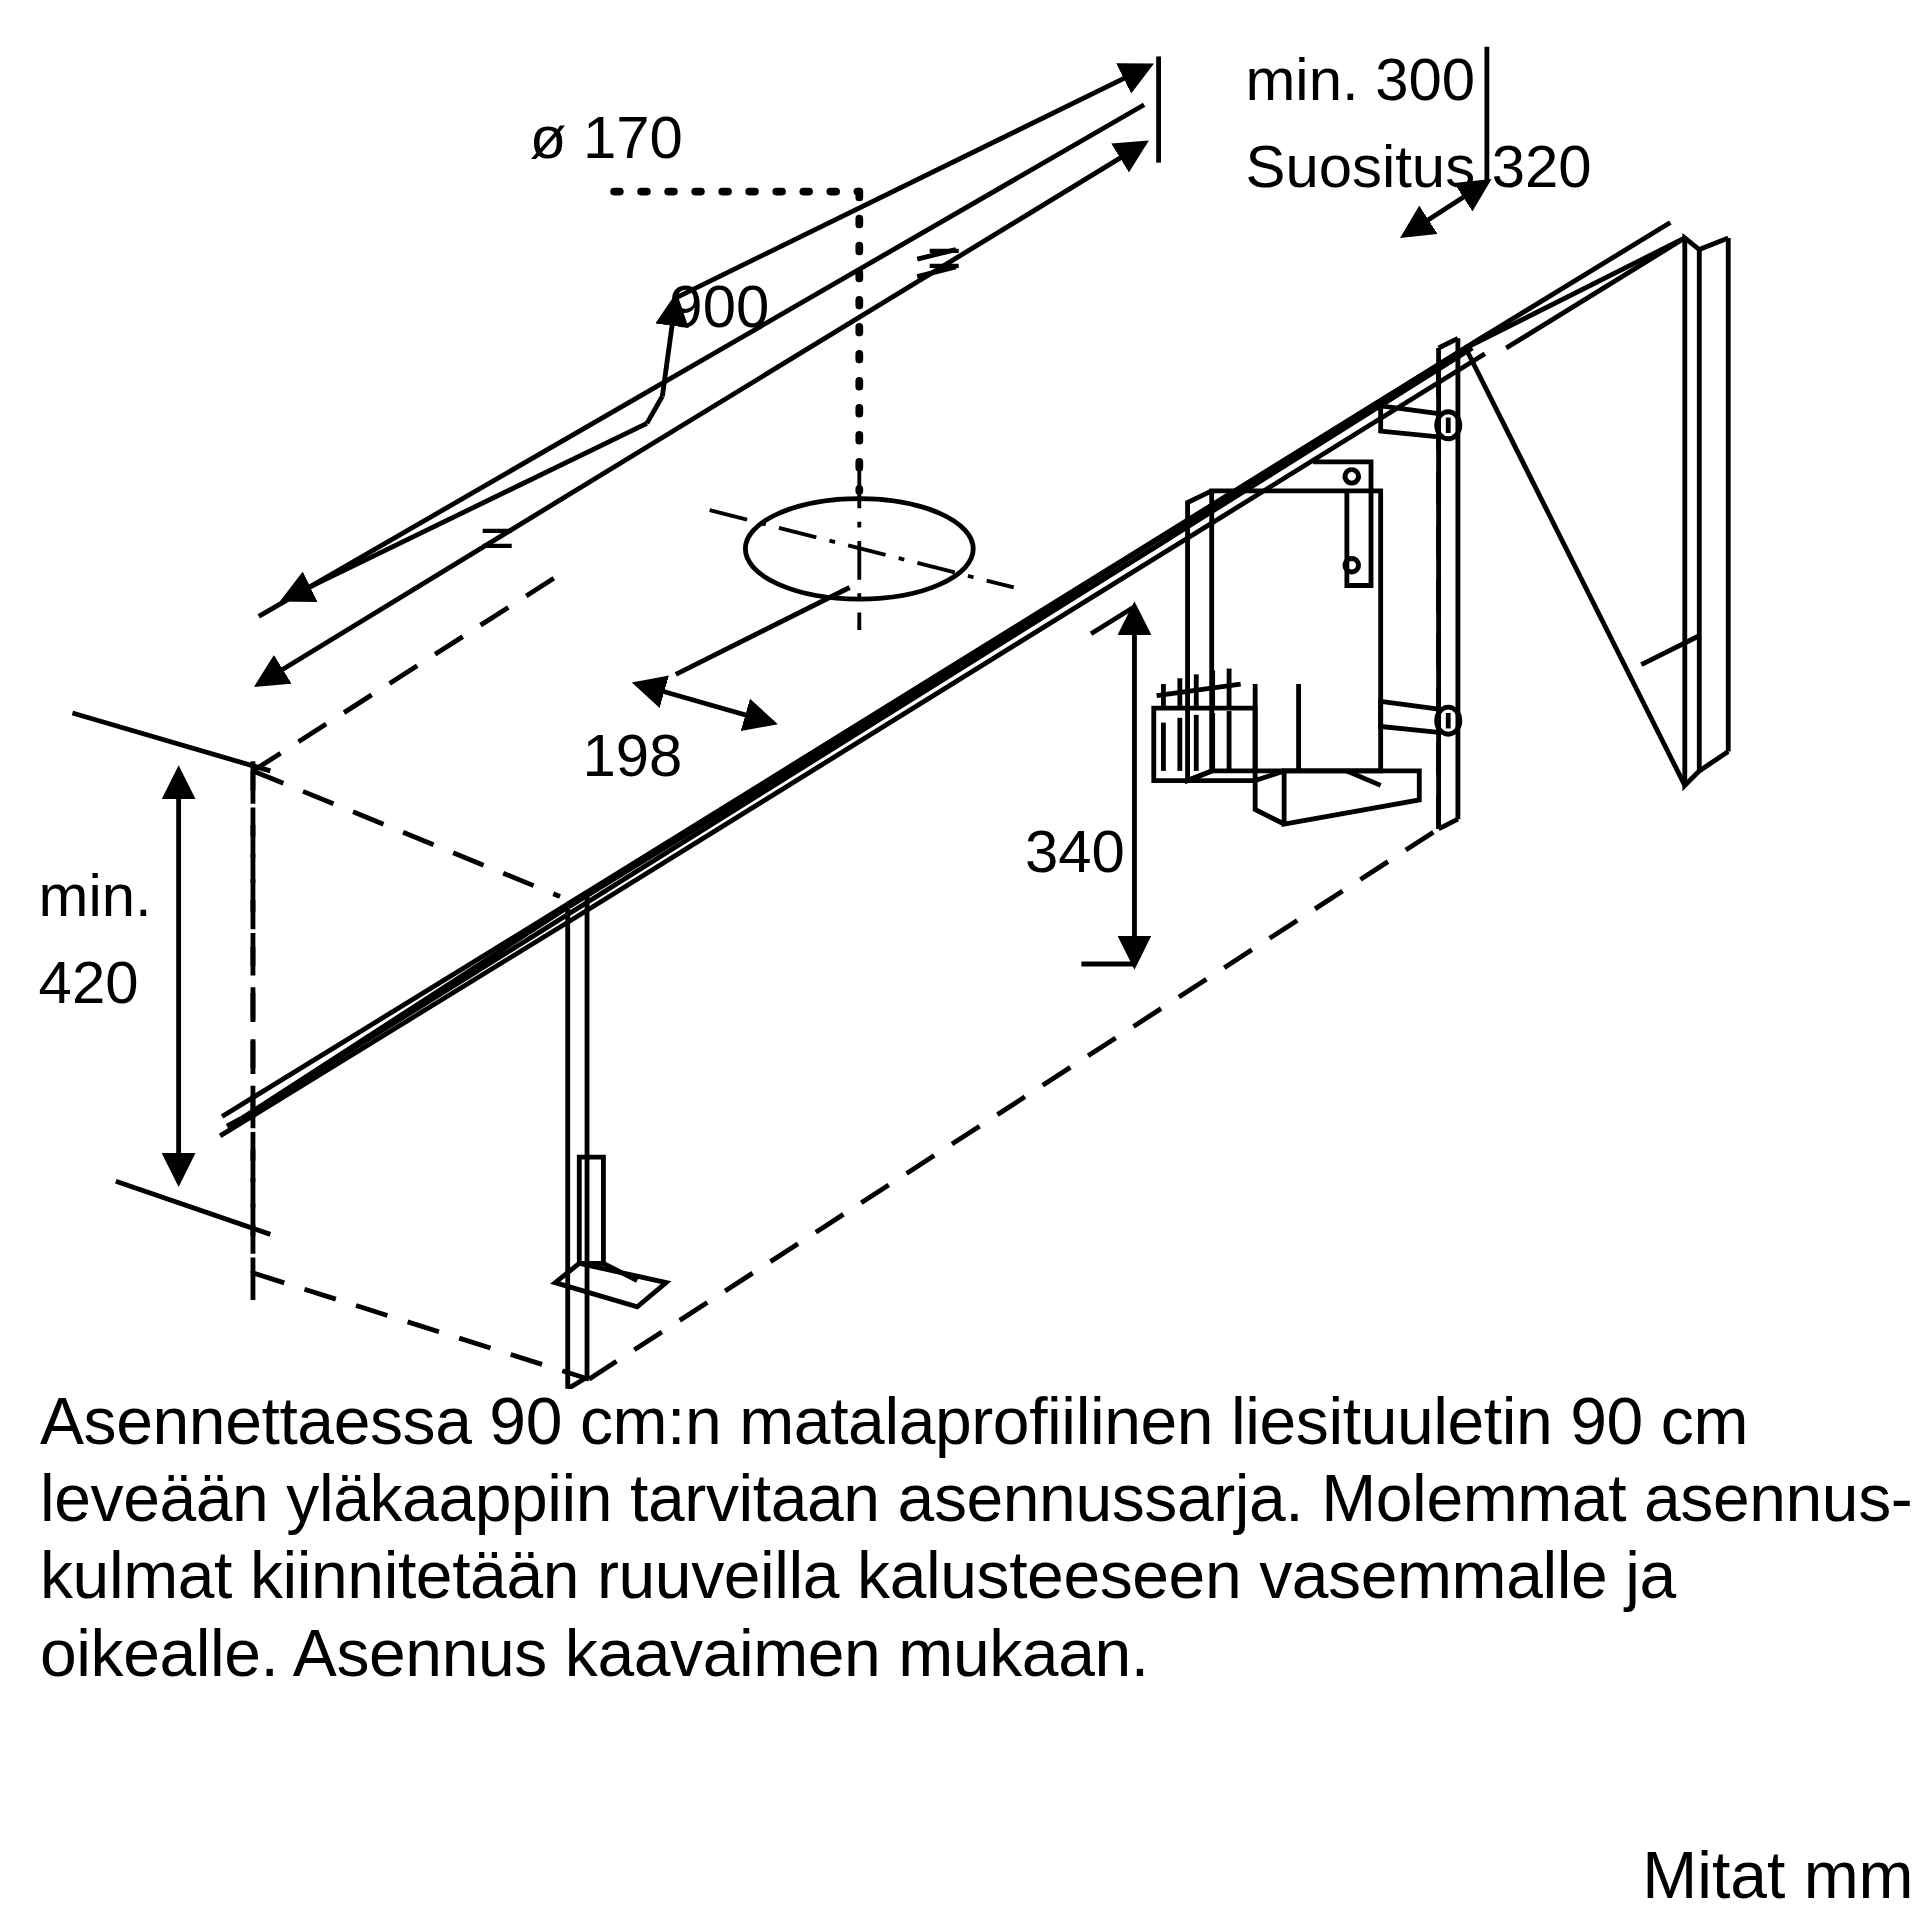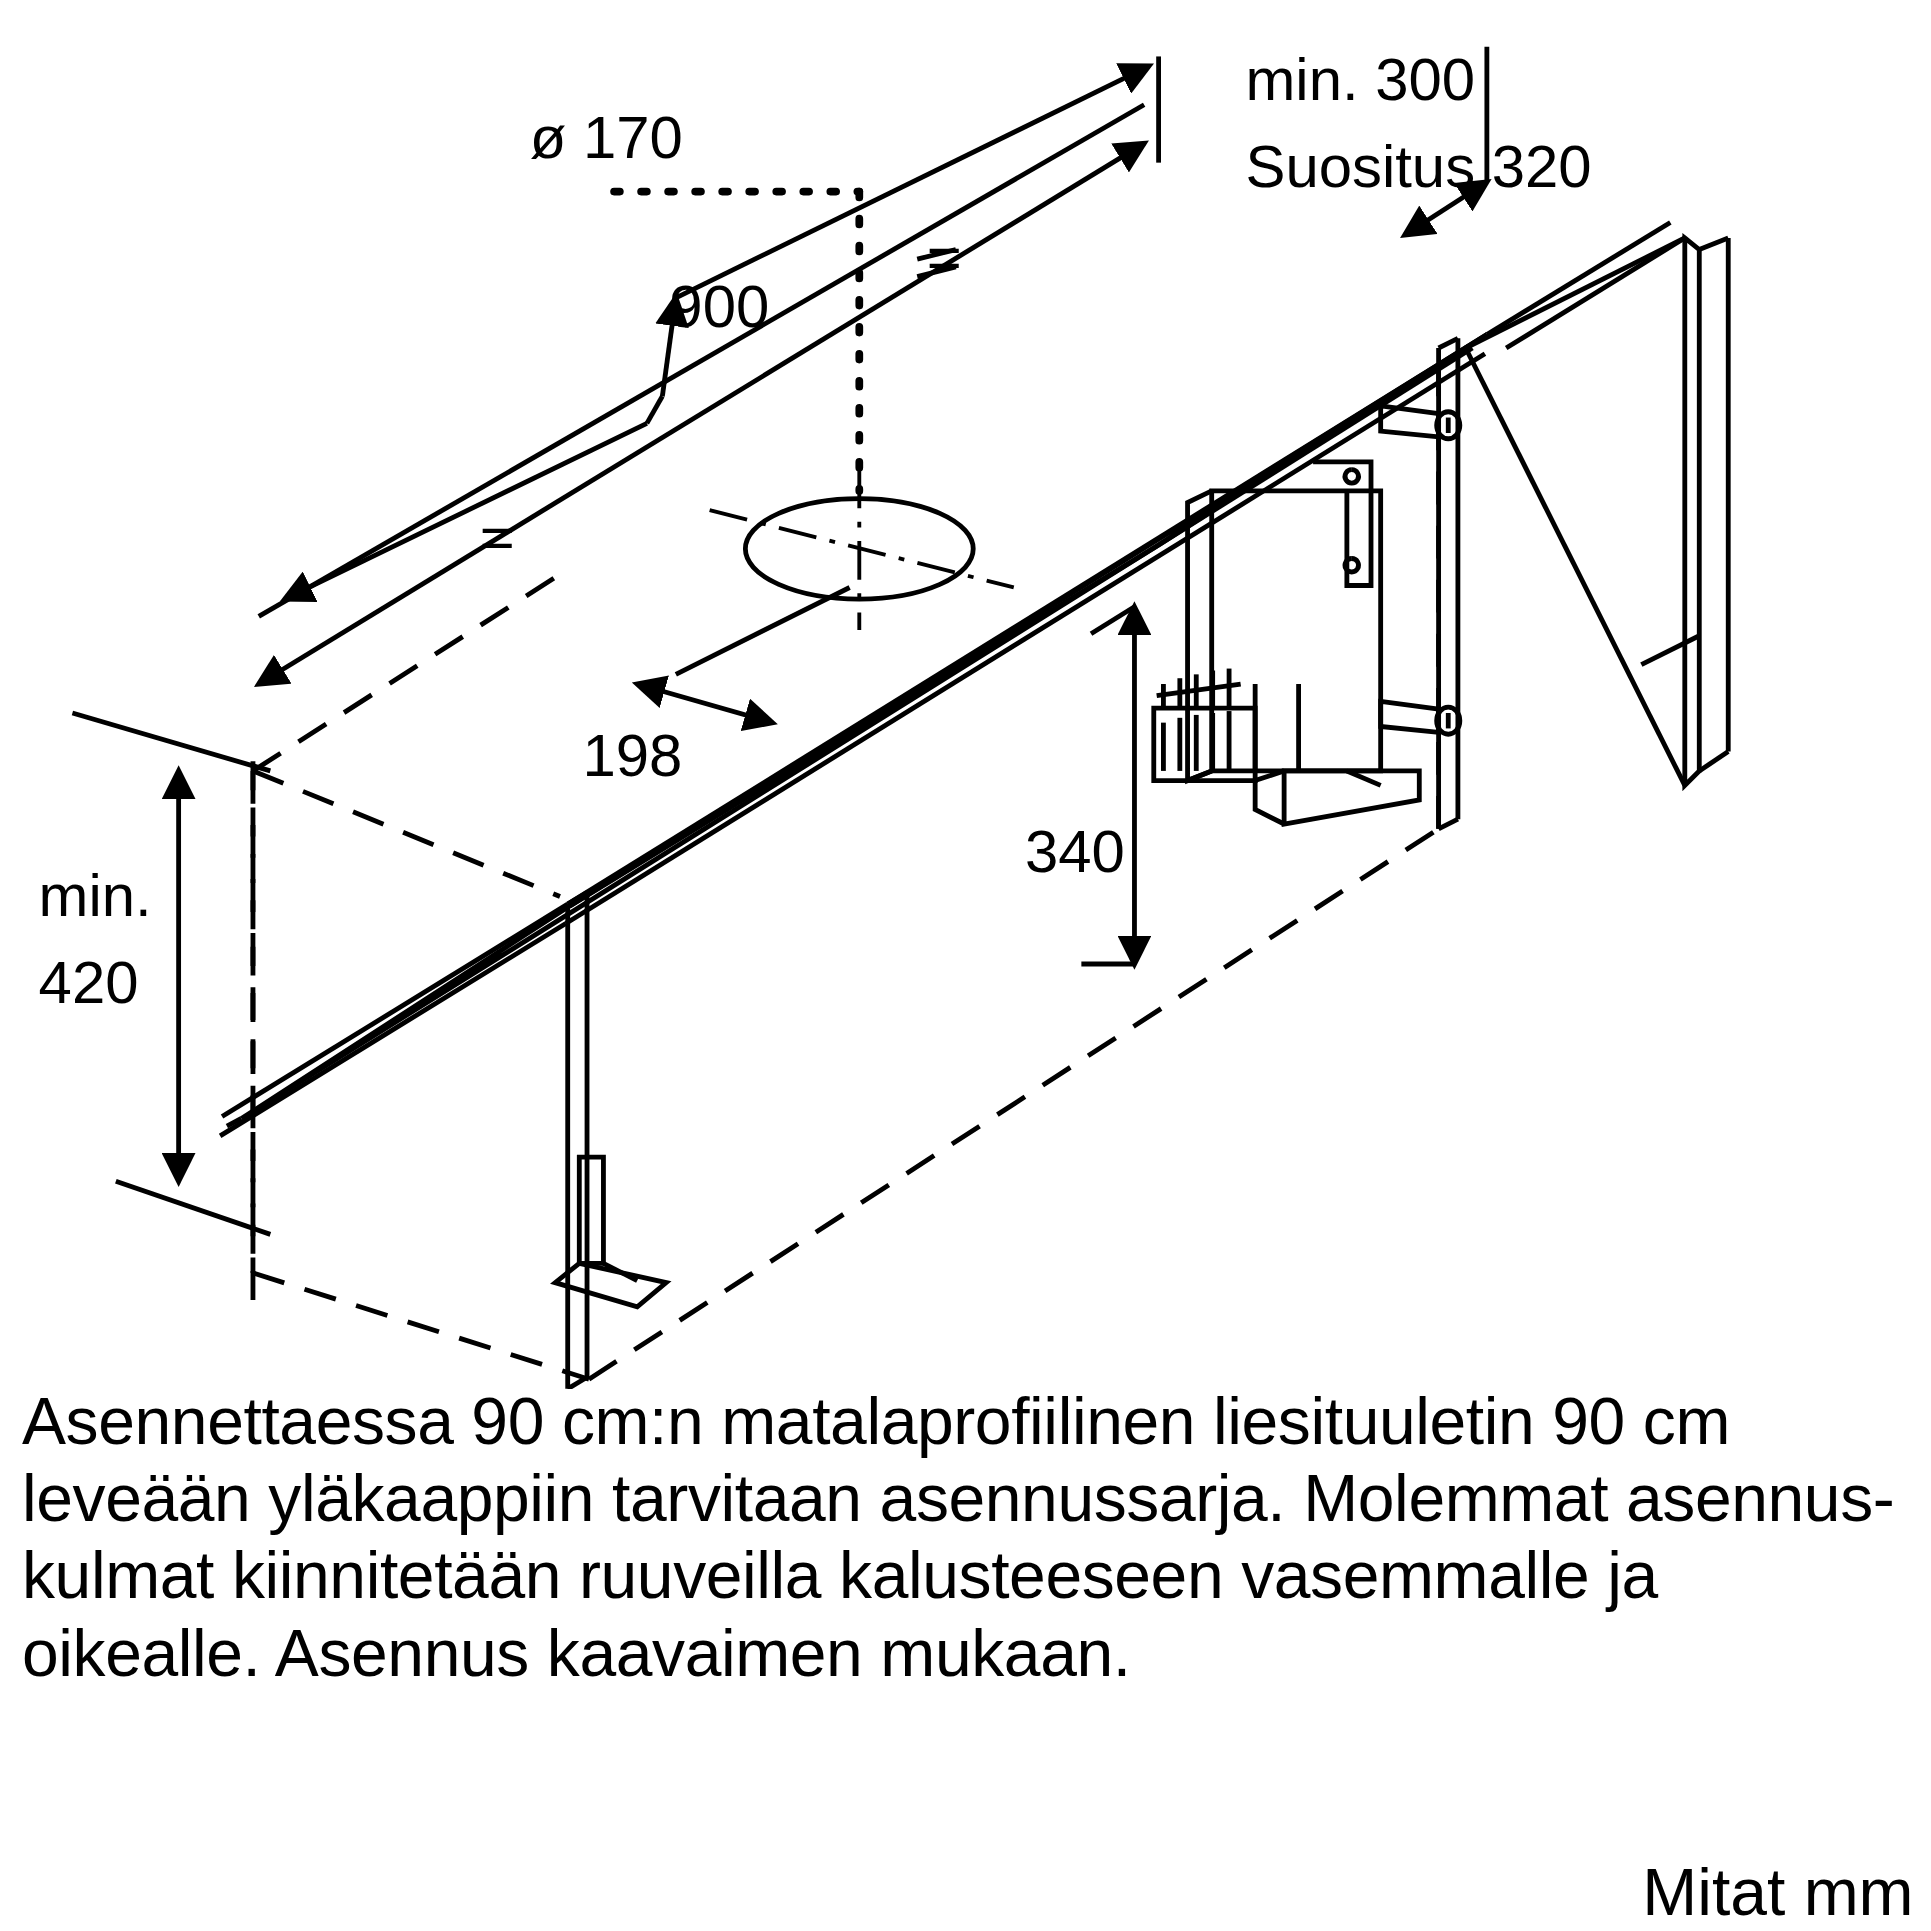--- a/index.html
+++ b/index.html
@@ -32,36 +32,36 @@
     width: 1931px;
     height: 1381px;
   }
   .dim-label {
     font-family: "Liberation Sans", sans-serif;
     font-size: 62px;
     fill: #000000;
   }
   .caption-block {
     position: absolute;
-    left: 22px;
+    left: 40px;
     top: 1383px;
     width: 1873px;
   }
   .caption-text {
     font-family: "Liberation Sans", sans-serif;
     font-size: 66px;
     line-height: 1.17;
     letter-spacing: -0.4px;
     white-space: pre-line;
     margin: 0;
   }
   .units-label {
     position: absolute;
     right: 17.4px;
-    bottom: 1px;
+    bottom: 18px;
     font-family: "Liberation Sans", sans-serif;
     font-size: 66px;
   }
 </style>
 </head>
 <body>
 
 <div id="page">
 
   <div class="diagram-wrap">

